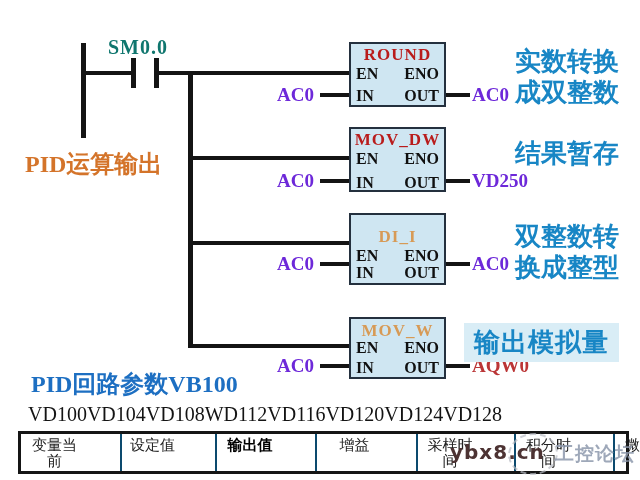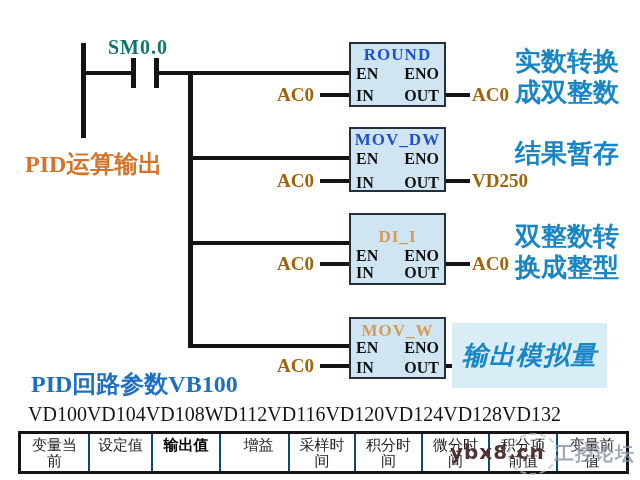--- a/index.html
+++ b/index.html
@@ -5,48 +5,48 @@
   html,body{margin:0;padding:0;background:#fff;}
   .stage{position:relative;width:640px;height:480px;background:#ffffff;overflow:hidden;
          font-family:"Liberation Serif","DejaVu Serif",serif;}
   
   .wh{position:absolute;height:4px;background:#141414;}
   .wv{position:absolute;width:5px;background:#141414;}
   .cbar{position:absolute;width:5px;background:#141414;}
   
   .fb{position:absolute;left:349px;width:97px;background:#cfe6f2;border:2px solid #24303e;box-sizing:border-box;}
   .fb .t{position:absolute;left:0;right:0;text-align:center;font-weight:bold;font-size:17px;letter-spacing:1px;}
-  .t-red{color:#1d4ed8;}
+  .t-red{color:#b91c1c;}
   .t-orange{color:#d79a56;}
   .prow{position:absolute;left:0;right:0;height:22px;line-height:22px;display:flex;
         justify-content:space-between;padding:0 5px;font-weight:bold;font-size:16px;color:#101010;}
   .fb1{top:42px;height:65px;} .fb1 .t{top:1px;} .fb1 .r-en{top:19px;} .fb1 .r-in{top:41px;}
   .fb2{top:127px;height:65px;} .fb2 .t{top:1px;} .fb2 .r-en{top:19px;} .fb2 .r-in{top:43px;}
   .fb3{top:213px;height:72px;} .fb3 .t{top:12px;} .fb3 .r-en{top:30px;} .fb3 .r-in{top:47px;}
   .fb4{top:317px;height:62px;padding-left:18px;} .fb4 .t{top:2px;} .fb4 .r-en{top:18px;} .fb4 .r-in{top:38px;}
   
-  .op{position:absolute;font-weight:bold;font-size:19px;color:#a16207;line-height:22px;}
+  .op{position:absolute;font-weight:bold;font-size:19px;color:#6d28d9;line-height:22px;}
   .op-in{left:260px;width:54px;text-align:right;}
   .op-out{left:472px;}
   .op-red{color:#bb3536;}
   
   .lbl-orange{position:absolute;font-weight:bold;color:#0f766e;}
   .sm00{left:108px;top:36px;font-size:20px;letter-spacing:1px;}
   .rung-label{left:25px;top:148px;font-size:24px;color:#d4742a;}
   
   .ann{position:absolute;left:515px;font-weight:bold;font-size:26px;line-height:31px;
        color:#1886c5;white-space:pre-line;}
-  .ann-hl{left:452px;top:323px;background:#d9edf6;padding:19px 10px;line-height:27px;letter-spacing:1px;font-style:italic;}
+  .ann-hl{left:464px;top:323px;background:#d9edf6;padding:6px 10px;line-height:27px;letter-spacing:1px;}
   .params-title{position:absolute;left:31px;top:368px;font-weight:bold;font-size:24px;color:#1d6fc2;}
   
   .addr-row{position:absolute;left:28px;top:403px;width:595px;display:flex;
             justify-content:flex-start;font-size:20px;color:#141414;font-family:Liberation Serif, serif;}
   
   .ptable{position:absolute;left:18px;top:431px;width:611px;height:43px;box-sizing:border-box;
-          border:3px solid #151515;display:flex;background:#fff;}
+          border:3px solid #151515;display:flex;background:#fff;gap:32px;}
   .pcell{box-sizing:border-box;border-left:2px solid #0c4a6e;text-align:center;
          font-size:15px;line-height:16px;padding-top:3px;white-space:pre-line;color:#222;}
   .pcell:first-child{border-left:none;}
   .pcell.bold{font-weight:bold;color:#000;}
   
   .wm-site{position:absolute;left:450px;top:440px;font-family:"DejaVu Sans","Liberation Sans",sans-serif;
            font-weight:bold;font-size:20px;color:#4d3333;letter-spacing:1px;}
   .wm-circle{position:absolute;left:508px;top:433px;width:46px;height:38px;border:2px dashed #b9bcc4;
              border-radius:50%;opacity:.7;transform:rotate(-8deg);}
   .wm-forum{position:absolute;left:555px;top:441px;font-weight:bold;font-size:19px;color:#8e99ad;
@@ -145,21 +145,20 @@
 
   <div class="addr-row">
     <span>VD100</span>
     <span>VD104</span>
     <span>VD108</span>
     <span>WD112</span>
     <span>VD116</span>
     <span>VD120</span>
     <span>VD124</span>
     <span>VD128</span>
-    <span>VD132</span>
   </div>
 
   <div class="ptable">
     <div class="pcell" style="flex:0 0 67px;">变量当
 前</div>
     <div class="pcell" style="flex:0 0 63px;">设定值</div>
     <div class="pcell bold" style="flex:0 0 68px;">输出值</div>
     <div class="pcell" style="flex:0 0 69px;padding-left:8px;">增益</div>
     <div class="pcell" style="flex:0 0 66px;">采样时
 间</div>

